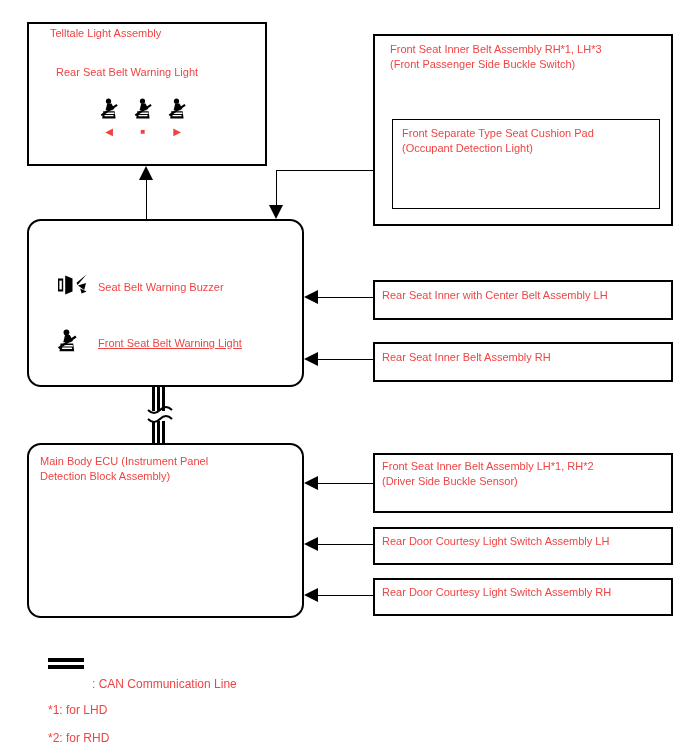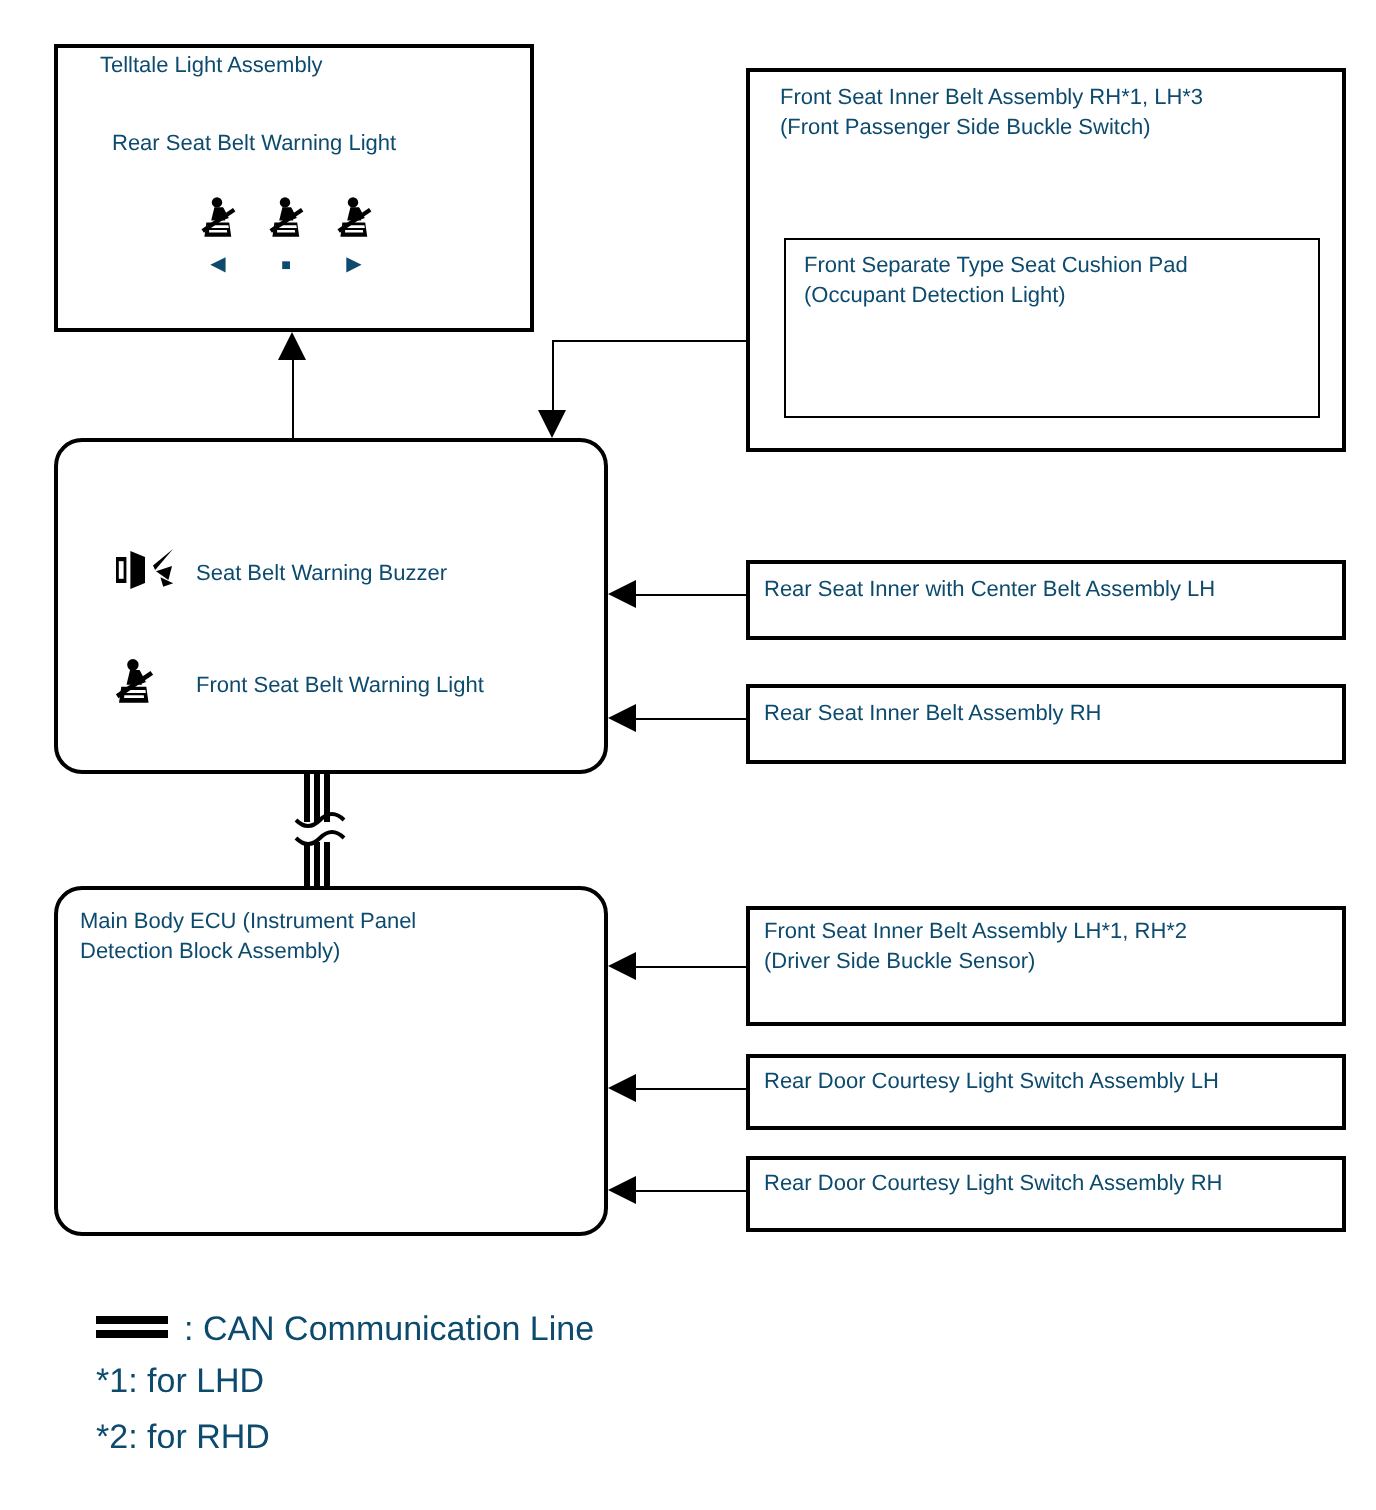--- a/index.html
+++ b/index.html
@@ -6,21 +6,21 @@
     margin: 0;
     padding: 0;
     background: #ffffff;
   }
   #canvas {
     position: relative;
     width: 688px;
     height: 755px;
     background: #ffffff;
     font-family: "Liberation Sans", sans-serif;
-    color: #0c4a6e;
+    color: #ef4444;
     overflow: hidden;
   }
 
   
   .box {
     position: absolute;
     box-sizing: border-box;
     background: #ffffff;
     border: 2px solid #000000;
   }
@@ -103,23 +103,24 @@
   }
   .legend-symbol .bar {
     height: 4px;
     background: #000000;
     margin-bottom: 3px;
   }
   .legend-symbol .bar:last-child { margin-bottom: 0; }
 
   .legend-text {
     position: absolute;
-    font-size: 17px;
+    font-size: 12px;
     line-height: 15px;
     white-space: pre;
+    margin-top: 20px;
   }
 </style>
 </head>
 <body>
 
 <div id="canvas">
 
   <div class="box" style="left:27px; top:22px; width:240px; height:144px;">
   </div>
   <div class="box-label" style="left:50px; top:26px;">Telltale Light Assembly</div>
@@ -209,21 +210,21 @@
       <svg width="22" height="26" viewBox="0 0 20 22" aria-hidden="true">
         <circle cx="9.5" cy="3.2" r="2.6" fill="#000"></circle>
         <path d="M8.2 5.6 L12.6 5.6 L13.6 12.2 L6.6 12.2 Z" fill="#000"></path>
         <path d="M12.8 6.0 L15.4 11.0 L13.4 11.8 L11.2 7.2 Z" fill="#000"></path>
         <path d="M4.2 13.2 L15.6 13.2 L16.6 20.4 L3.2 20.4 Z" fill="#000"></path>
         <path d="M4.6 14.6 L15.2 14.6 L15.4 16.0 L4.5 16.0 Z" fill="#fff"></path>
         <path d="M5.6 17.0 L14.4 17.0 L14.6 18.3 L5.5 18.3 Z" fill="#fff"></path>
         <rect x="0.6" y="11.2" width="19" height="2.1" fill="#000" transform="rotate(-34 10 12)"></rect>
       </svg>
     </span>
-    <span class="box-label" style="position:static; margin-left:2px;">Front Seat Belt Warning Light</span>
+    <span class="box-label" style="position:static; margin-left:2px;text-decoration:underline;">Front Seat Belt Warning Light</span>
   </div>
 
   <div class="box" style="left:373px; top:280px; width:300px; height:40px;">
   </div>
   <div class="box-label" style="left:382px; top:288px;">Rear Seat Inner with Center Belt Assembly LH</div>
   <div class="hline" style="left:318px; top:297px; width:55px;"></div>
   <div class="arrow-left" style="left:304px; top:290px;"></div>
 
   <div class="box" style="left:373px; top:342px; width:300px; height:40px;">
   </div>

